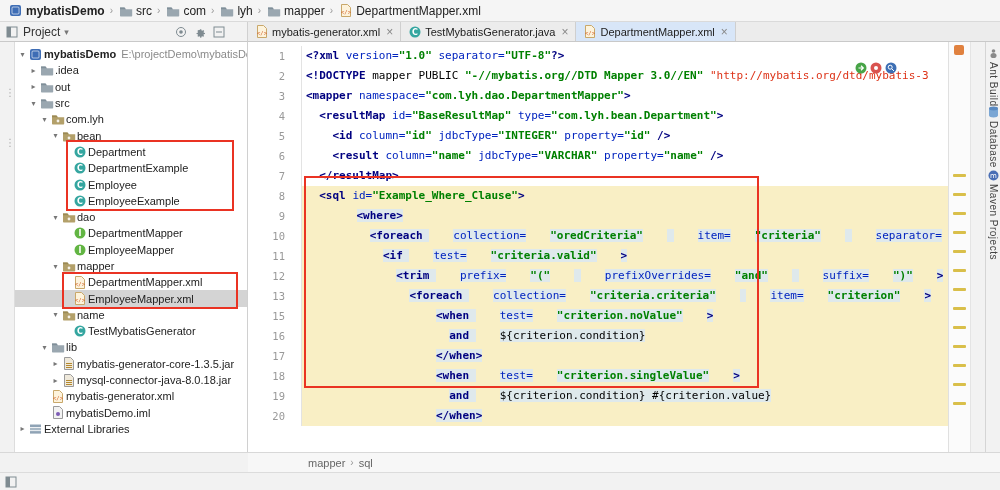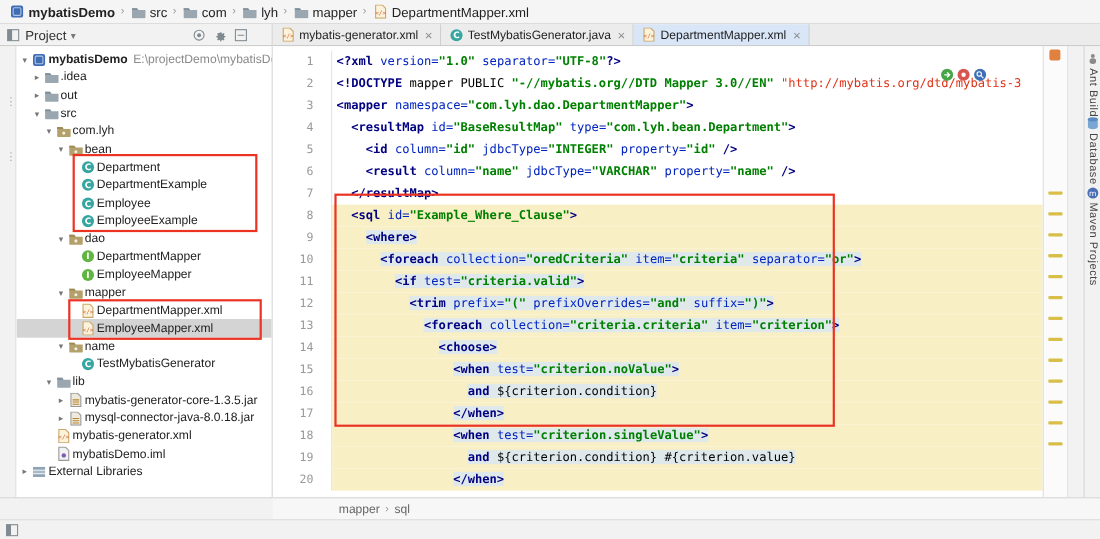--- a/index.html
+++ b/index.html
@@ -39,21 +39,21 @@
   .ti.sel{background:#d4d4d4;text-align:center;}
   .ti .chev{width:11px;flex:none;text-align:center;font-size:8px;color:#777;}
   .ti .lbl{margin-left:1px;}
   .ti .hint{color:#8a8a8a;margin-left:5px;}
 
   .editor{position:absolute;left:248px;top:0;width:700px;height:410px;background:#fff;overflow:hidden;padding-top:4px;font-family:"DejaVu Sans Mono",monospace;font-size:11px;}
   .code-line{display:flex;height:20px;line-height:20px;}
   .gut{width:54px;flex:none;text-align:right;padding-right:16px;color:#999;font-size:10.5px;background:#fff;border-right:1px solid #e3e3e3;}
   .code-text{flex:1;white-space:pre;padding-left:4px;}
   .code-line.hl .code-text{background:var(--c-hl);}
-  .fb{background:var(--c-frag);}
+  .fb{background:var(--c-frag);margin-left:24px;}
   .tk-t{color:var(--c-tag);font-weight:bold;}
   .tk-a{color:var(--c-attr);}
   .tk-v{color:var(--c-val);font-weight:bold;}
   .tk-u{color:var(--c-url);}
   .tk-k{color:var(--c-kw);font-weight:bold;}
   .tk-p{color:#000;}
   .float-icons{position:absolute;left:606px;top:20px;display:flex;gap:2px;}
   .float-icons .icon{width:13px;}
 
   .error-stripe{position:absolute;left:948px;top:0;width:22px;height:410px;background:#fbfbfb;border-left:1px solid #e0e0e0;}
@@ -511,24 +511,20 @@
           <span class="gut">11</span>
           <span class="code-text"><span class="tk-i">        </span><span class="tk-t fb">&lt;if </span><span class="tk-a fb">test=</span><span class="tk-v fb">"criteria.valid"</span><span class="tk-t fb">&gt;</span></span>
         </div>
         <div class="code-line hl">
           <span class="gut">12</span>
           <span class="code-text"><span class="tk-i">          </span><span class="tk-t fb">&lt;trim </span><span class="tk-a fb">prefix=</span><span class="tk-v fb">"("</span><span class="tk-p fb"> </span><span class="tk-a fb">prefixOverrides=</span><span class="tk-v fb">"and"</span><span class="tk-p fb"> </span><span class="tk-a fb">suffix=</span><span class="tk-v fb">")"</span><span class="tk-t fb">&gt;</span></span>
         </div>
         <div class="code-line hl">
           <span class="gut">13</span>
           <span class="code-text"><span class="tk-i">            </span><span class="tk-t fb">&lt;foreach </span><span class="tk-a fb">collection=</span><span class="tk-v fb">"criteria.criteria"</span><span class="tk-p fb"> </span><span class="tk-a fb">item=</span><span class="tk-v fb">"criterion"</span><span class="tk-t fb">&gt;</span></span>
-        </div>
-        <div class="code-line hl">
-          <span class="gut">14</span>
-          <span class="code-text"><span class="tk-i">              </span><span class="tk-t fb">&lt;choose&gt;</span></span>
         </div>
         <div class="code-line hl">
           <span class="gut">15</span>
           <span class="code-text"><span class="tk-i">                </span><span class="tk-t fb">&lt;when </span><span class="tk-a fb">test=</span><span class="tk-v fb">"criterion.noValue"</span><span class="tk-t fb">&gt;</span></span>
         </div>
         <div class="code-line hl">
           <span class="gut">16</span>
           <span class="code-text"><span class="tk-i">                  </span><span class="tk-k fb">and </span><span class="tk-p fb">${criterion.condition}</span></span>
         </div>
         <div class="code-line hl">

